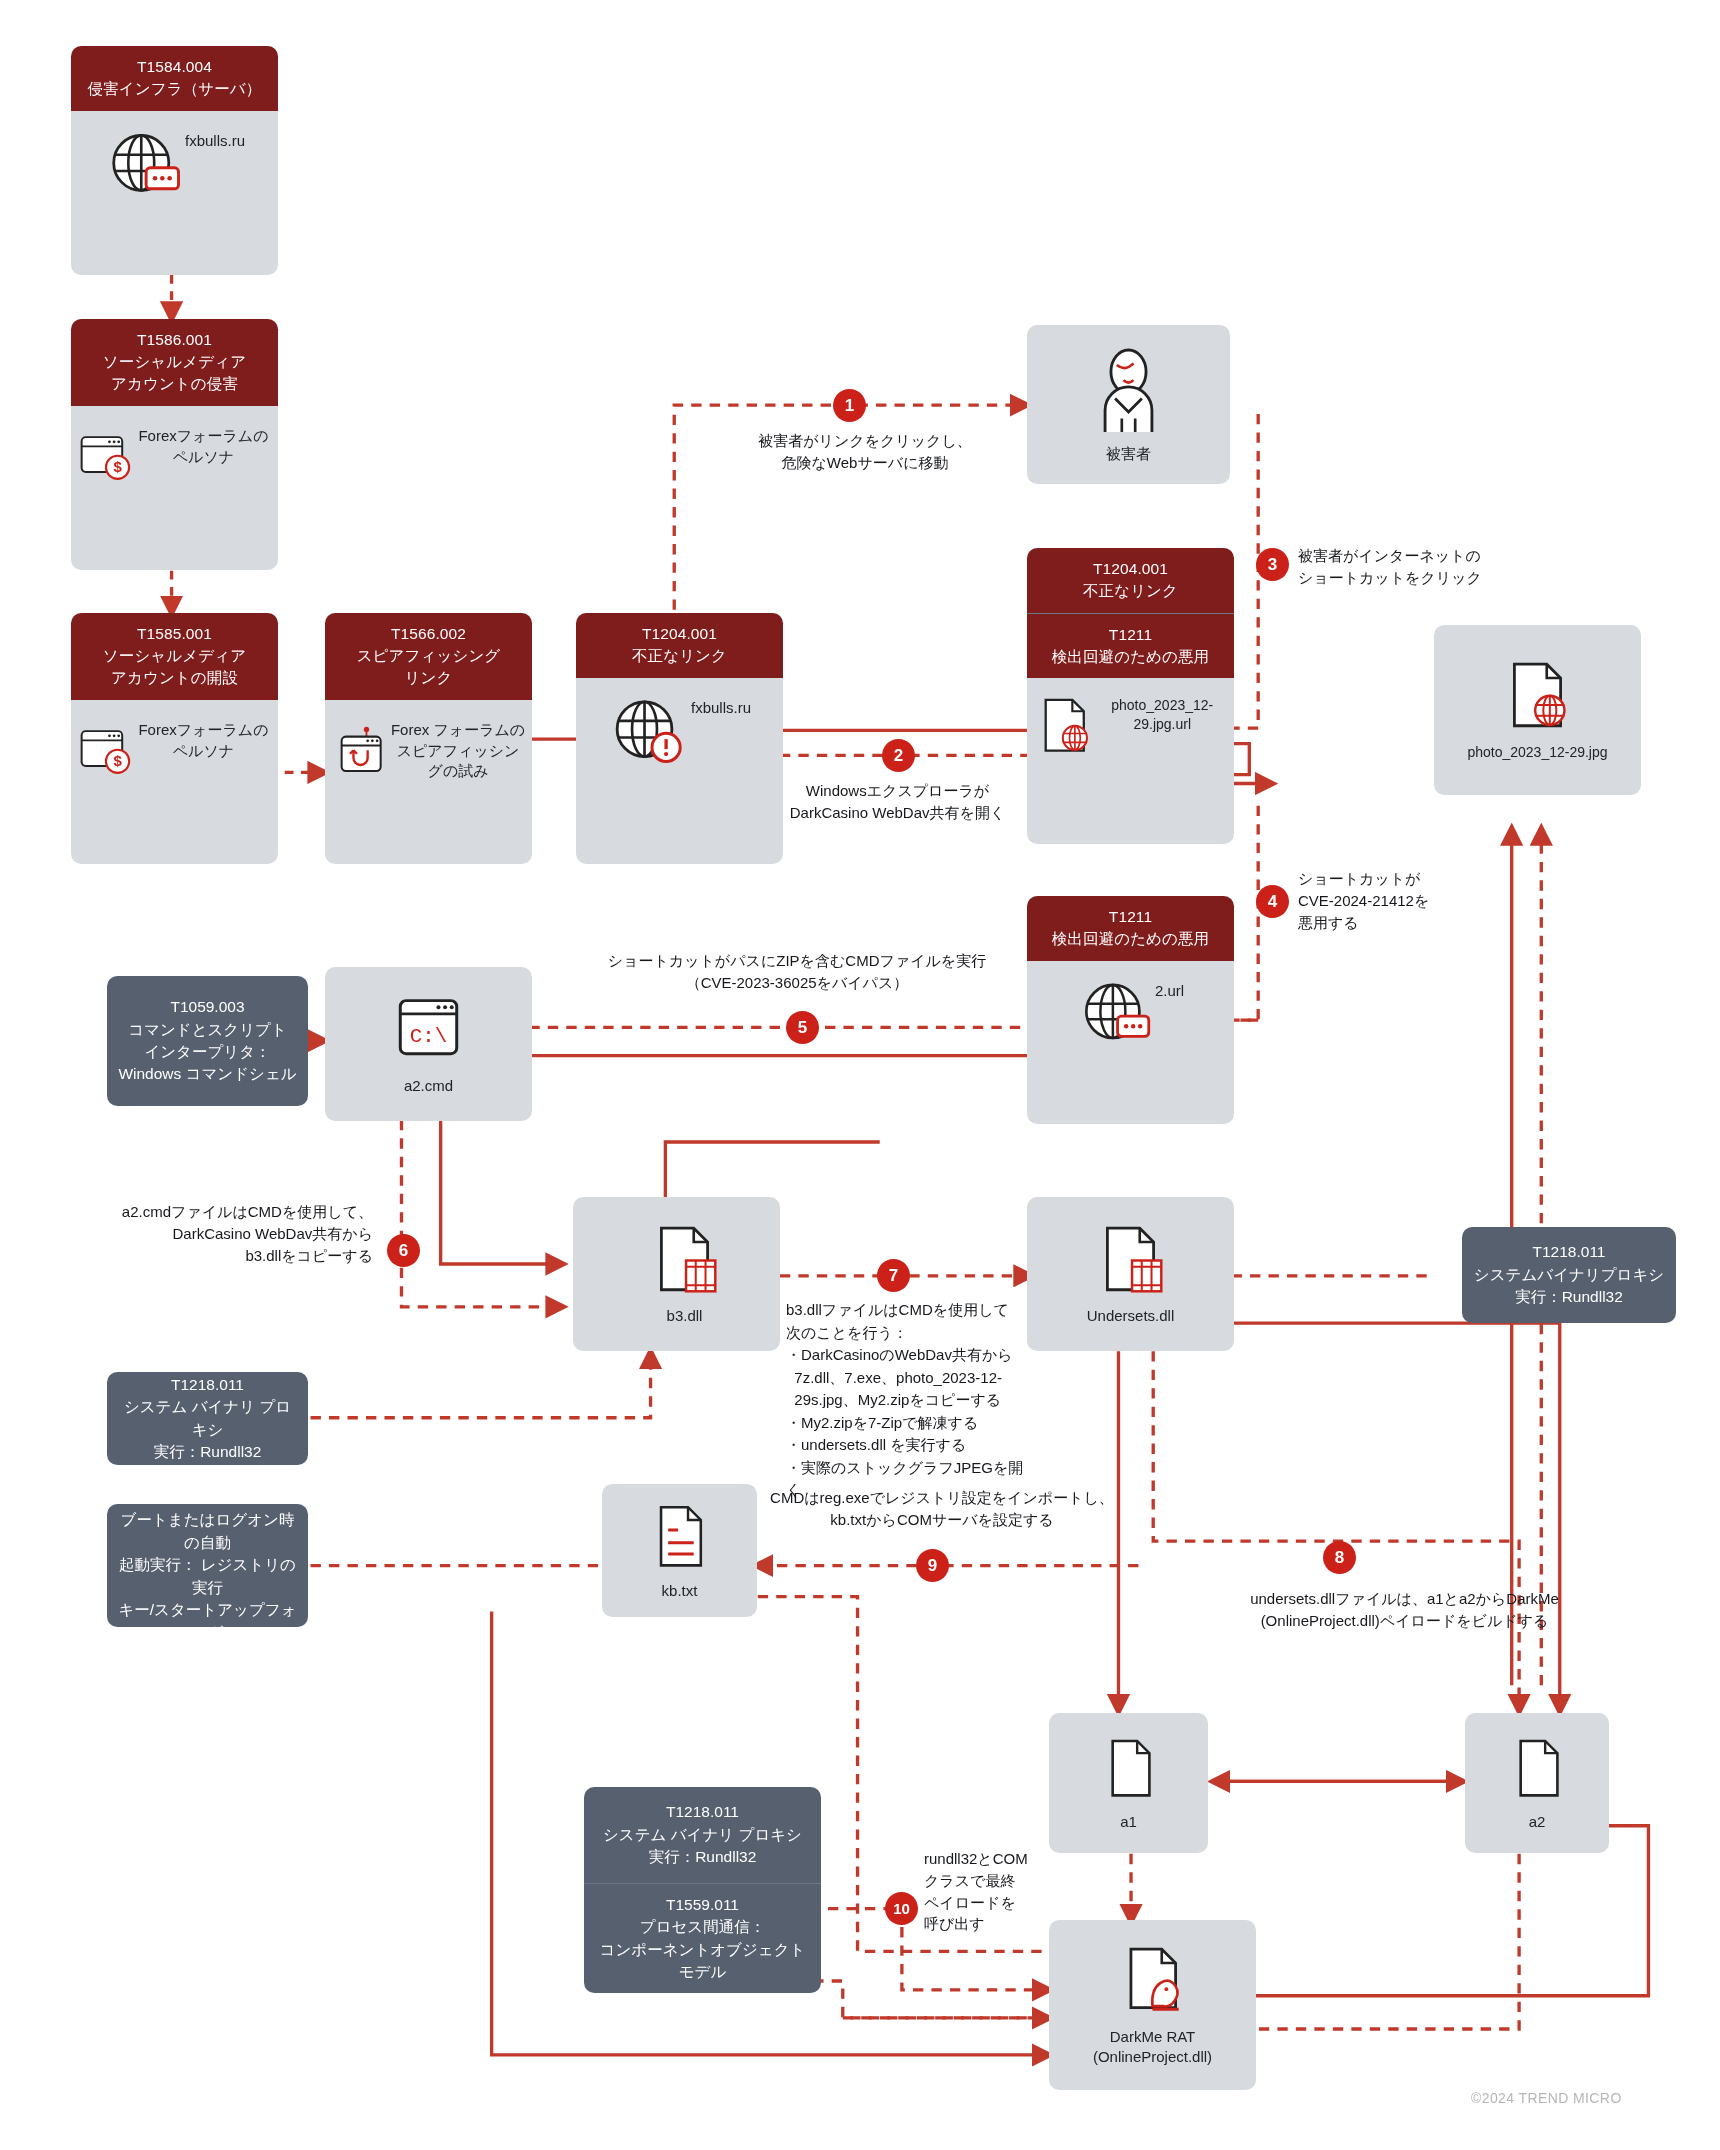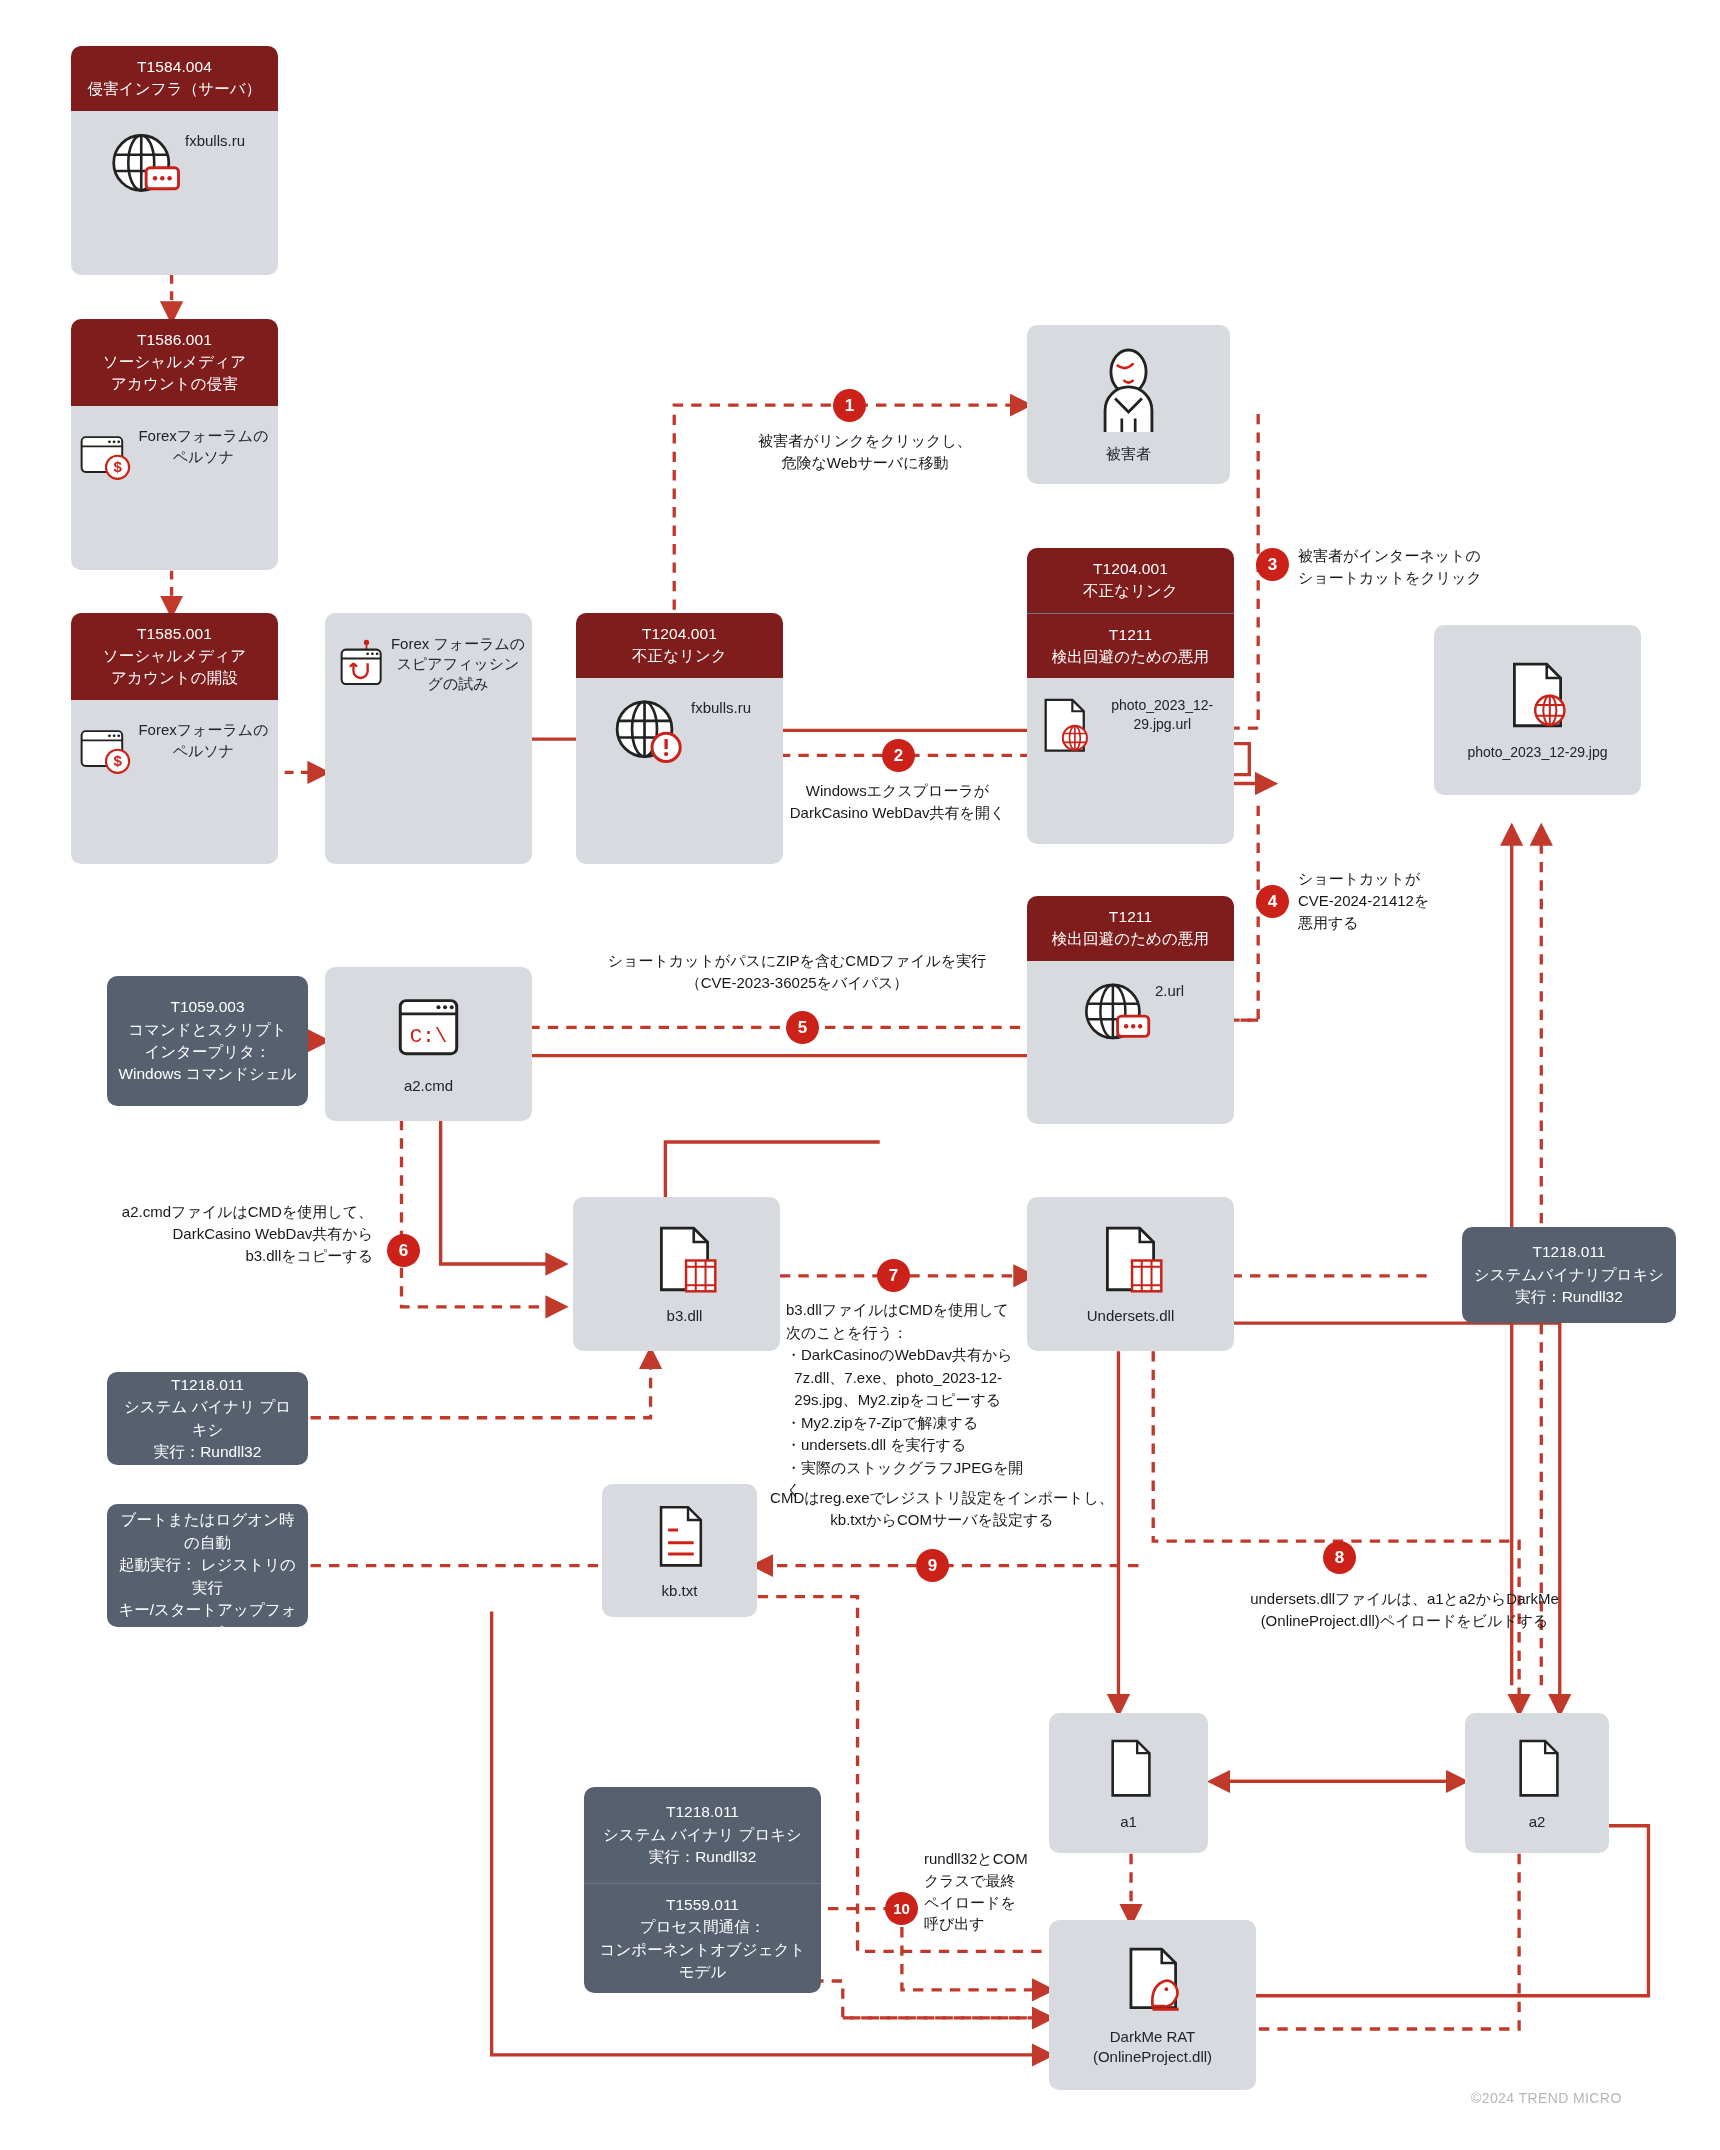--- a/index.html
+++ b/index.html
@@ -166,20 +166,21 @@
           <circle cx="64" cy="20" r="2.4" fill="#222"></circle>
           <circle cx="72" cy="20" r="2.4" fill="#222"></circle>
         <circle cx="70" cy="64" r="20" fill="#fff" stroke="#cc2118" stroke-width="3.6"></circle>
         <text x="70" y="73" font-size="26" font-weight="bold" fill="#cc2118" text-anchor="middle" font-family="Liberation Sans,sans-serif">$</text>
       </svg>
       <div class="cap">Forexフォーラムのペルソナ</div>
     </div>
   </div>
 
   <div class="node" style="left:325px;top:613px;width:207px;height:251px;">
+    <div class="hdr"><span>T1566.002</span><br>スピアフィッシング<br>リンク</div>
     <div class="body">
       <svg class="icon" width="80" height="78" viewBox="0 0 100 96">
         <circle cx="60" cy="10" r="4.5" fill="#cc2118"></circle>
         <path d="M60,14 V22" stroke="#cc2118" stroke-width="3"></path>
         <rect x="18" y="22" width="66" height="58" rx="7" fill="#fff" stroke="#222" stroke-width="3.4"></rect>
         <path d="M18,37 H84" stroke="#222" stroke-width="3.2"></path>
         <circle cx="62" cy="29" r="2.3" fill="#222"></circle>
           <circle cx="70" cy="29" r="2.3" fill="#222"></circle>
           <circle cx="78" cy="29" r="2.3" fill="#222"></circle>
         <path d="M38,45 V58 a12,12 0 0 0 24,0 V45" fill="none" stroke="#cc2118" stroke-width="4"></path>

